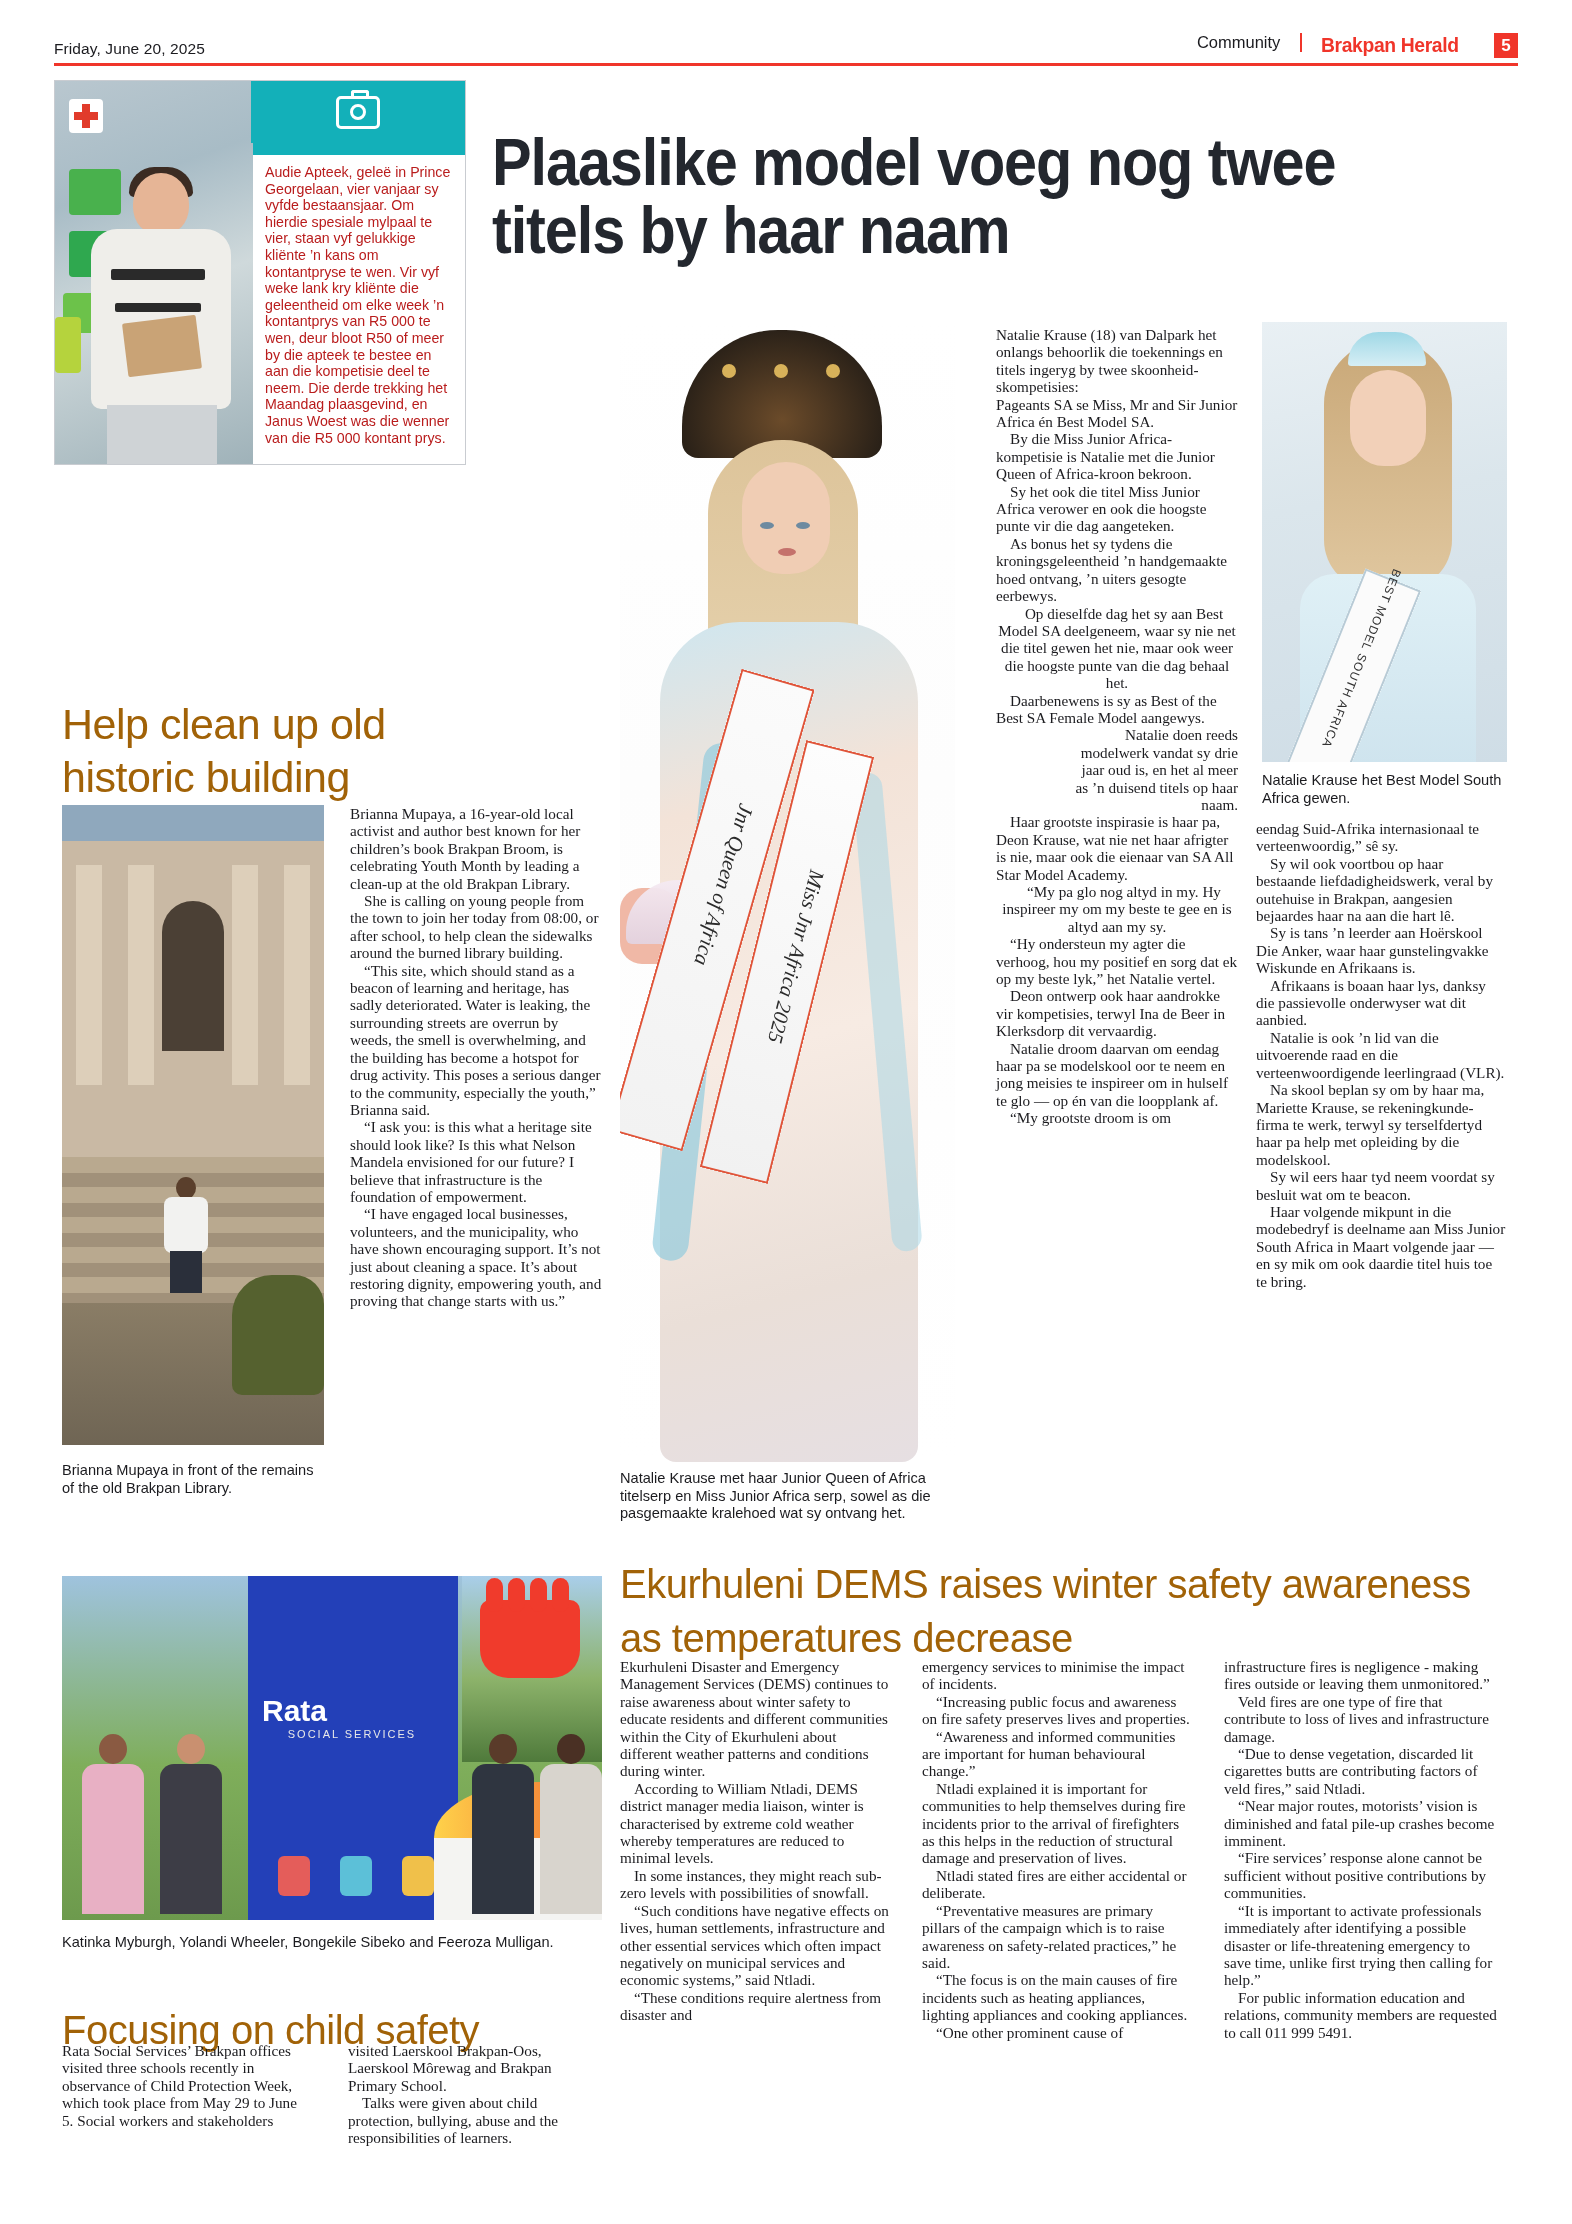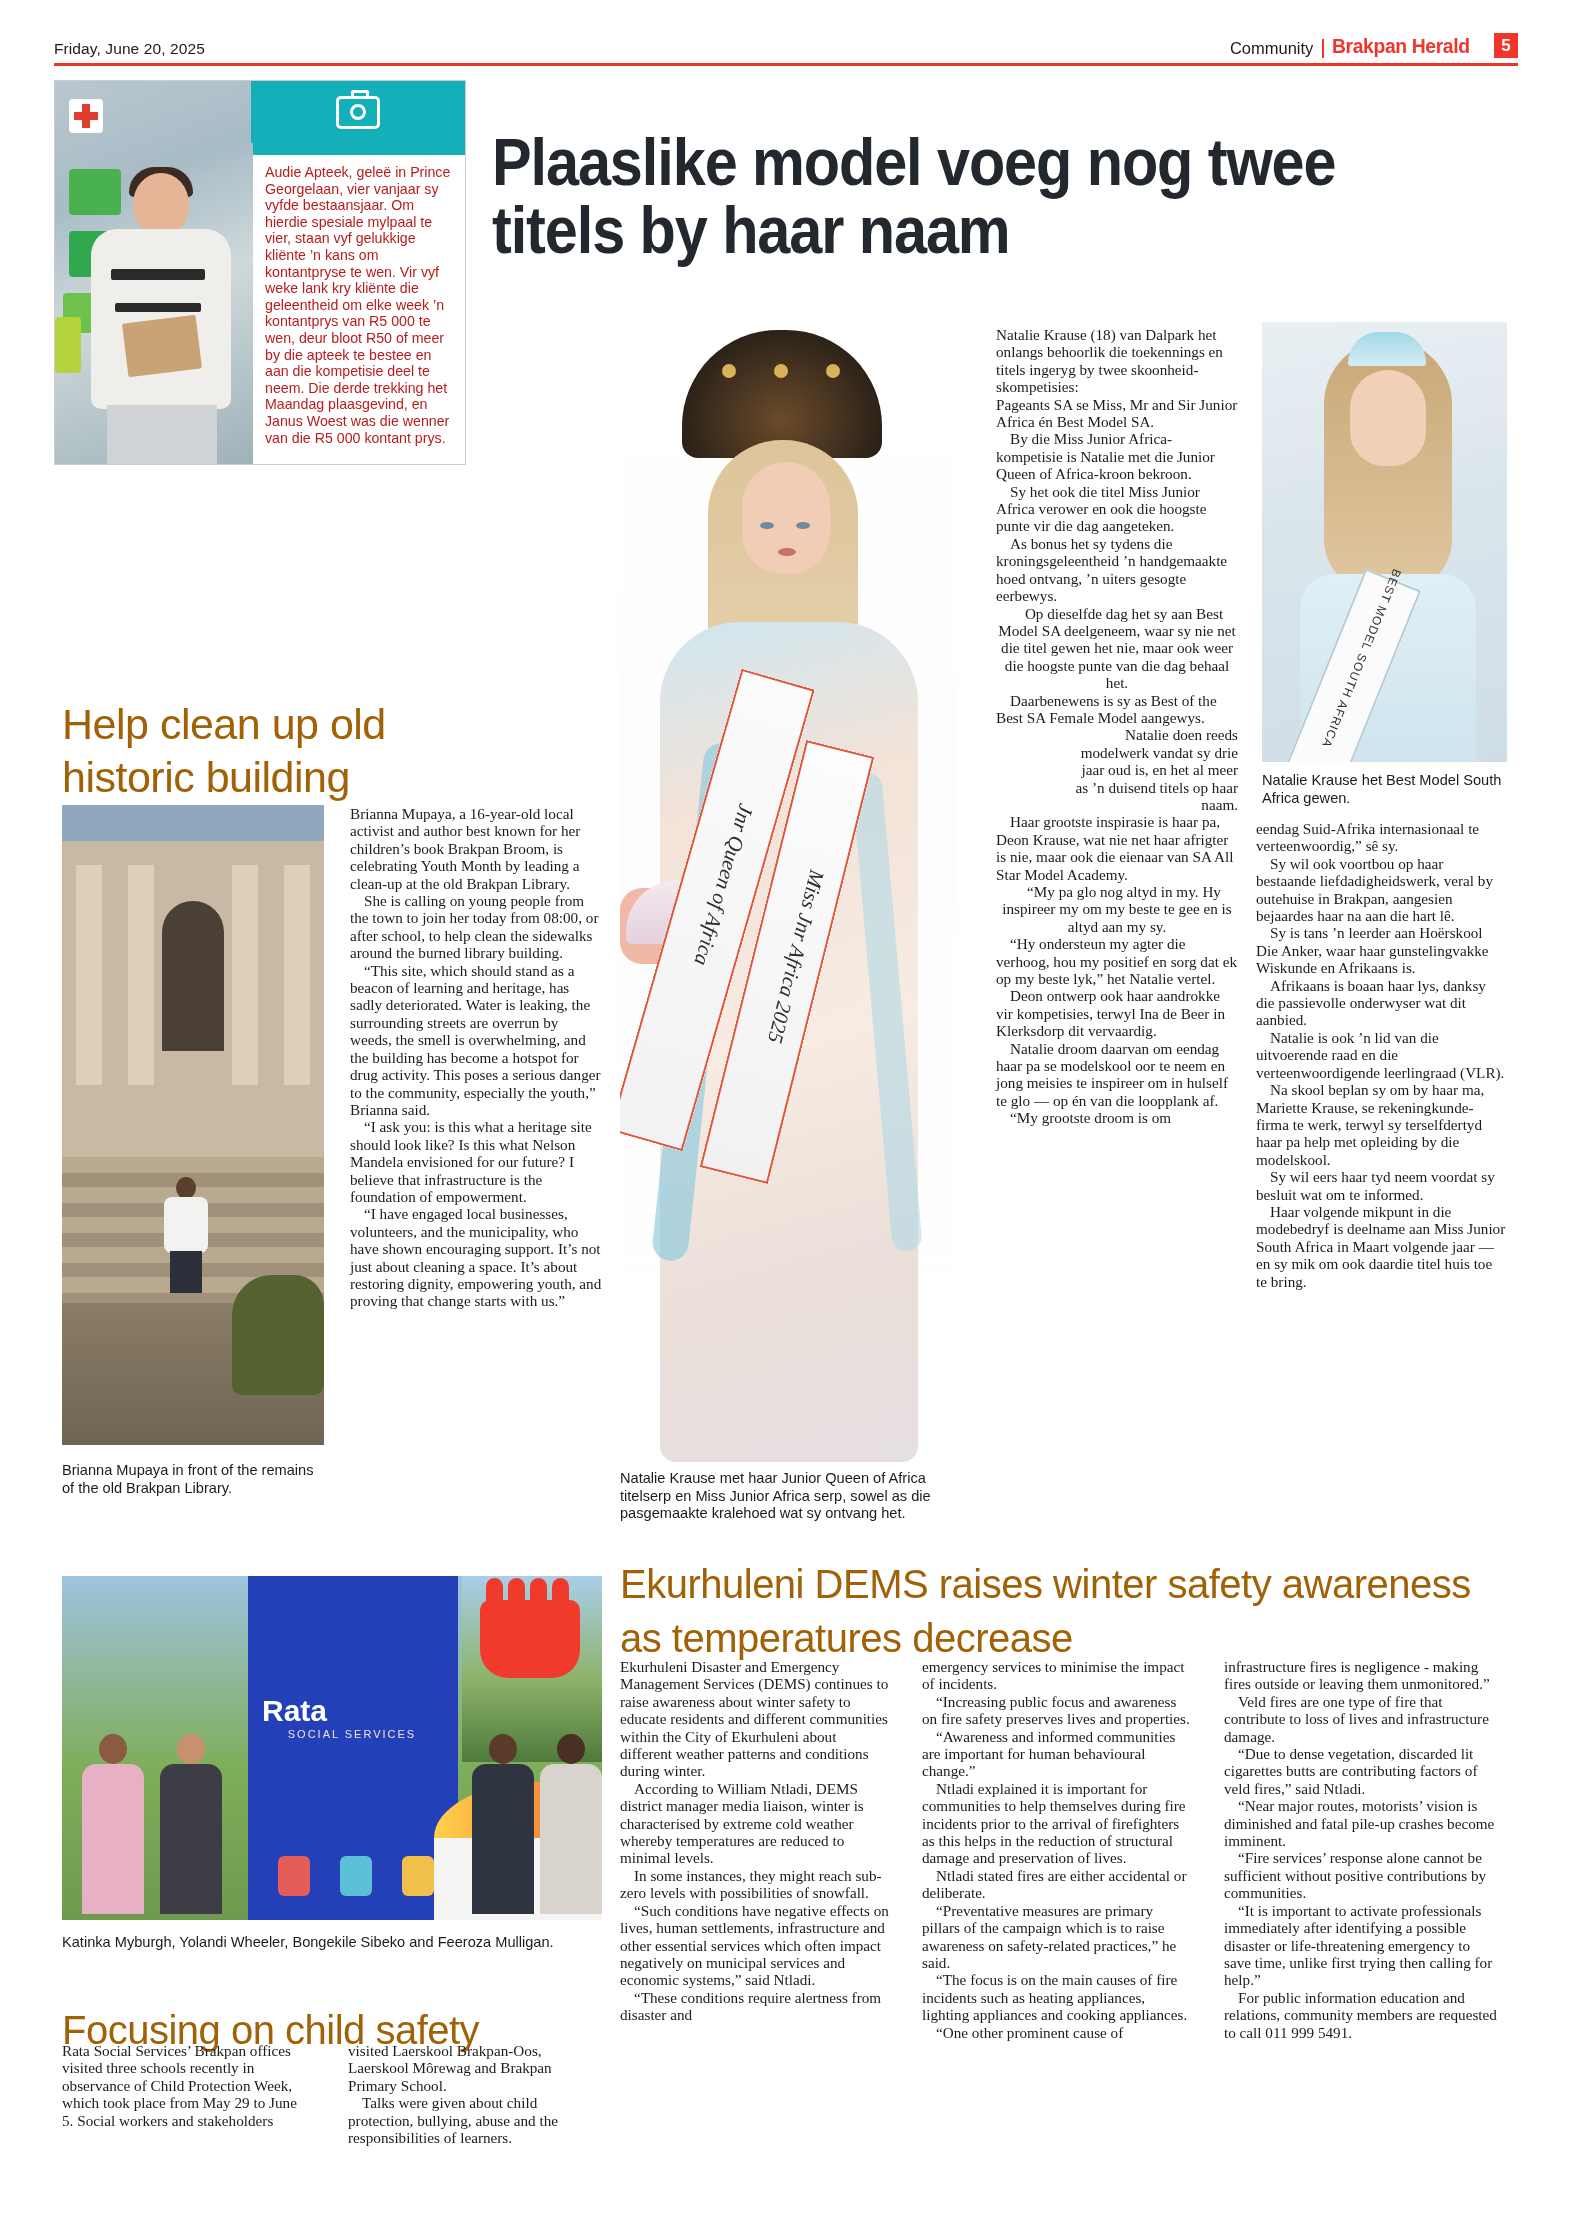--- a/index.html
+++ b/index.html
@@ -15,21 +15,21 @@
 
   
   .masthead{
     position:relative;height:46px;display:flex;align-items:flex-end;
     justify-content:space-between;padding-bottom:2px;
   }
   .masthead-date{
     font-family:"Liberation Sans",sans-serif;
     font-size:15.5px;color:#1b1b1f;letter-spacing:.1px;
   }
-  .masthead-right{display:flex;align-items:flex-end;gap:0;}
+  .masthead-right{display:flex;align-items:flex-start;gap:11px;}
   .mh-community{
     font-family:"Liberation Sans",sans-serif;
     font-size:16.5px;color:#1b1b1f;padding-right:9px;
   }
   .mh-divider{width:2px;height:19px;background:#f0352a;margin-right:8px;}
   .mh-title{
     font-family:"Liberation Sans",sans-serif;font-weight:bold;
     font-size:21px;color:#f0352a;letter-spacing:-.4px;
     transform:scaleX(.92);transform-origin:left center;
   }
@@ -337,21 +337,21 @@
     <p>“My grootste droom is om</p>
   </div>
 
   <div class="art-c2 serif-body">
     <p class="first">eendag Suid-Afrika internasionaal te verteenwoordig,” sê sy.</p>
     <p>Sy wil ook voortbou op haar bestaande liefdadigheidswerk, veral by outehuise in Brakpan, aangesien bejaardes haar na aan die hart lê.</p>
     <p>Sy is tans ’n leerder aan Hoërskool Die Anker, waar haar gunstelingvakke Wiskunde en Afrikaans is.</p>
     <p>Afrikaans is boaan haar lys, danksy die passievolle onderwyser wat dit aanbied.</p>
     <p>Natalie is ook ’n lid van die uitvoerende raad en die verteenwoordigende leerlingraad (VLR).</p>
     <p>Na skool beplan sy om by haar ma, Mariette Krause, se rekeningkunde-firma te werk, terwyl sy terselfdertyd haar pa help met opleiding by die modelskool.</p>
-    <p>Sy wil eers haar tyd neem voordat sy besluit wat om te informed.</p>
+    <p>Sy wil eers haar tyd neem voordat sy besluit wat om te beacon.</p>
     <p>Haar volgende mikpunt in die modebedryf is deelname aan Miss Junior South Africa in Maart volgende jaar — en sy mik om ook daardie titel huis toe te bring.</p>
   </div>
 
   <h2 class="help-hl hl-light">Help clean up old historic building</h2>
   <div class="brianna-photo">
     <div class="bp-sky"></div>
       <div class="bp-bldg"></div>
     <div class="bp-col c1"></div>
       <div class="bp-col c2"></div>
     <div class="bp-col c3"></div>

